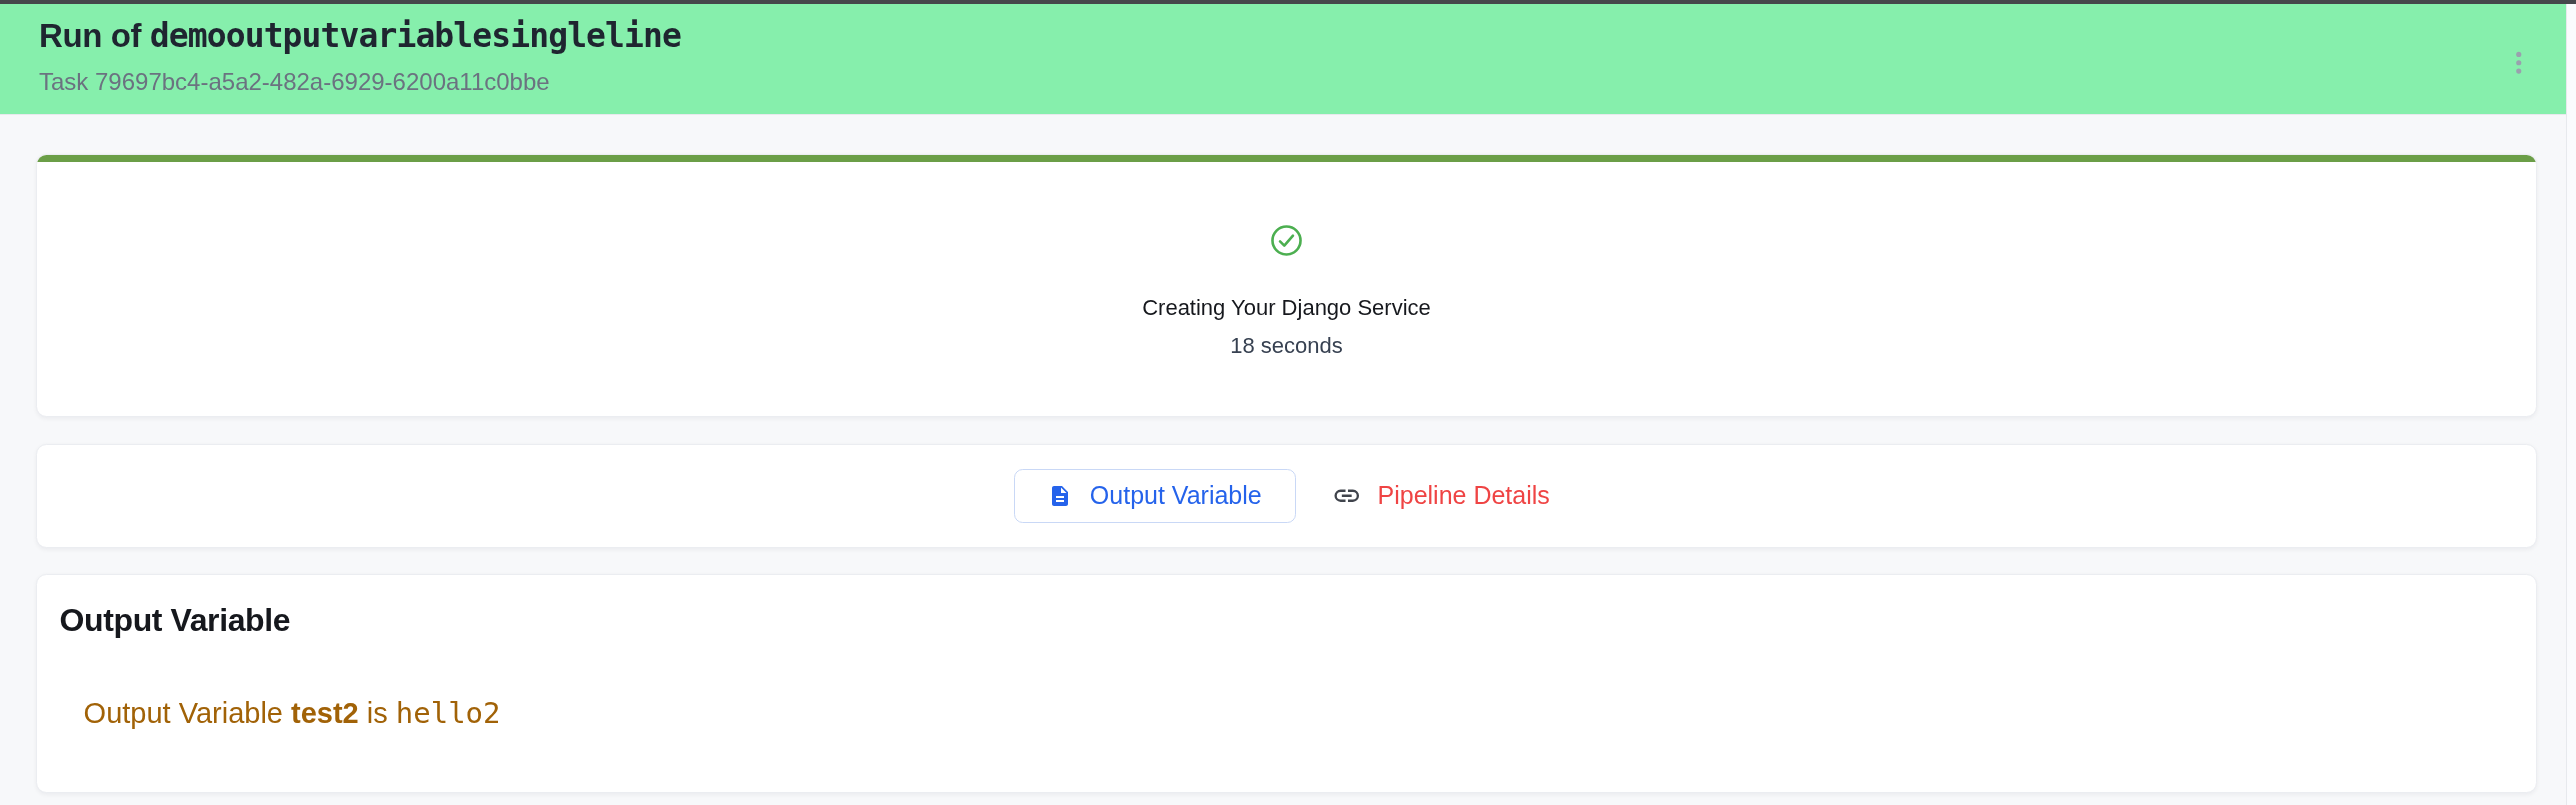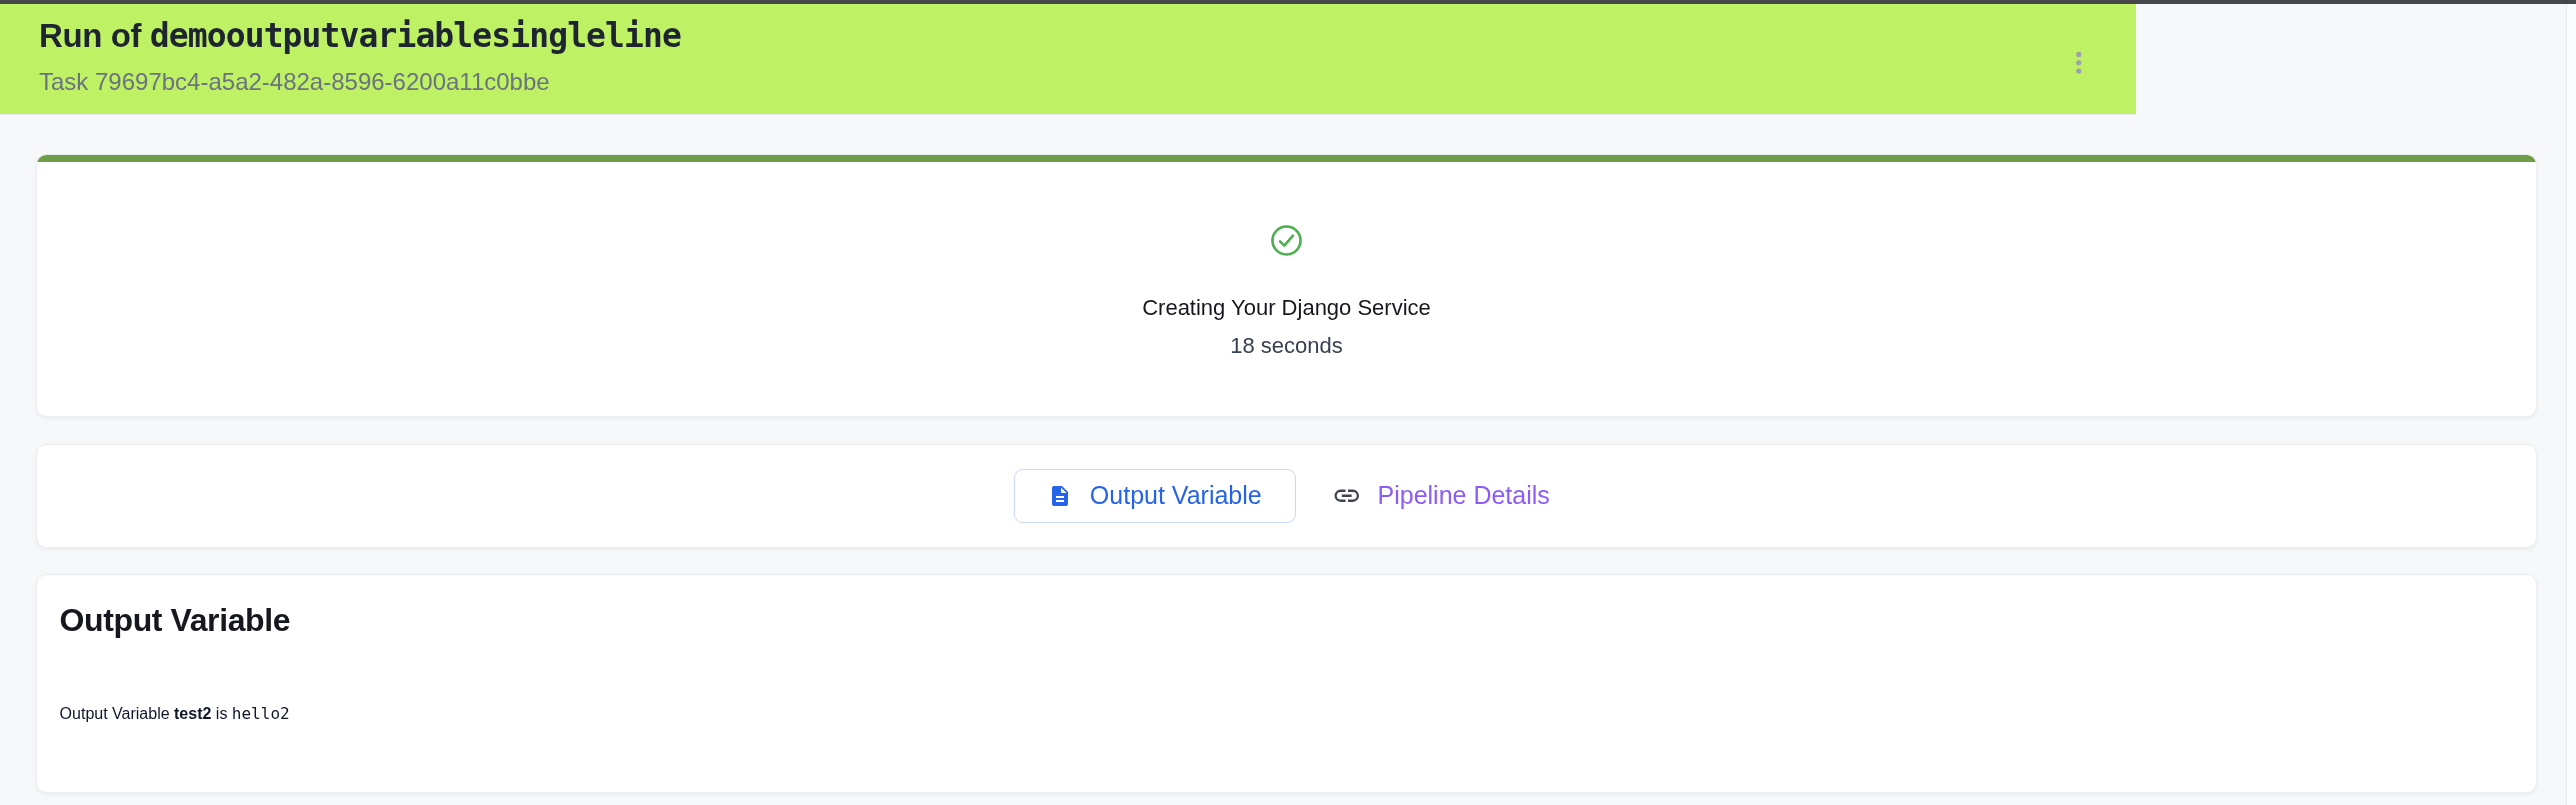--- a/index.html
+++ b/index.html
@@ -12,22 +12,22 @@
   }
 
   
   .topbar {
     position: absolute; left: 0; top: 0; width: 2576px; height: 4.3px;
     background: #46474b;
   }
 
   
   .header {
-    position: absolute; left: 0; top: 4.3px; width: 2136px; height: 111px;
-    background: #bef264;
+    position: absolute; left: 0; top: 4.3px; width: 2576px; height: 111px;
+    background: #86efac;
     border-bottom: 1.7px solid #e8e9ed;
   }
   .page-title {
     position: absolute; left: 39px; top: 11.3px;
     font-size: 33px; font-weight: bold; letter-spacing: -0.4px;
     color: #1f2530; line-height: 40px; white-space: nowrap;
   }
   .page-title .name { font-family: "DejaVu Sans Mono", "Liberation Mono", monospace; letter-spacing: -0.9px; }
   .page-subtitle {
     position: absolute; left: 39px; top: 62px;
@@ -86,44 +86,44 @@
     border-radius: 8.7px;
     cursor: pointer;
   }
   .tab-active .tab-label { color: #2563eb; }
   .tab-label { font-size: 25px; font-weight: 500; line-height: 29.5px; white-space: nowrap; }
   .tab-inactive {
     display: flex; align-items: center; gap: 15.6px;
     height: 54px; padding: 0 8.7px;
     background: transparent; border: none; cursor: pointer;
   }
-  .tab-inactive .tab-label { color: #8b5cf6; text-align: right; }
+  .tab-inactive .tab-label { color: #ef4444; text-align: right; }
   .doc-icon { width: 24px; height: 24px; }
   .link-icon { width: 29.5px; height: 29.5px; }
 
   
   .output-card { top: 574px; height: 219px; padding: 26px 22.6px; }
   .section-heading {
     font-size: 32px; font-weight: bold; letter-spacing: -0.4px;
     color: #16181d; line-height: 38px;
   }
   .output-line {
-    margin-top: 59px; font-size: 16px; color: #0f172a; line-height: 31px;
+    margin-top: 59px; font-size: 29px; color: #a16207; line-height: 31px; margin-left: 24px;
   }
   .output-line .var-name { font-weight: bold; }
   .output-line .var-value { font-family: "DejaVu Sans Mono", "Liberation Mono", monospace; }
 </style>
 </head>
 <body>
 
 <div class="topbar"></div>
 
 <header class="header">
   <h1 class="page-title"><span>Run of </span><span class="name">demooutputvariablesingleline</span></h1>
-  <div class="page-subtitle">Task 79697bc4-a5a2-482a-8596-6200a11c0bbe</div>
+  <div class="page-subtitle">Task 79697bc4-a5a2-482a-6929-6200a11c0bbe</div>
   <button class="kebab-btn">
     <span>
       <svg width="29.5" height="29.5" viewBox="0 0 24 24">
           <g fill="#9aa0ae">
             <circle cx="12" cy="5.2" r="2.1"></circle>
             <circle cx="12" cy="12" r="2.1"></circle>
             <circle cx="12" cy="18.8" r="2.1"></circle>
           </g>
         </svg>
     </span>

